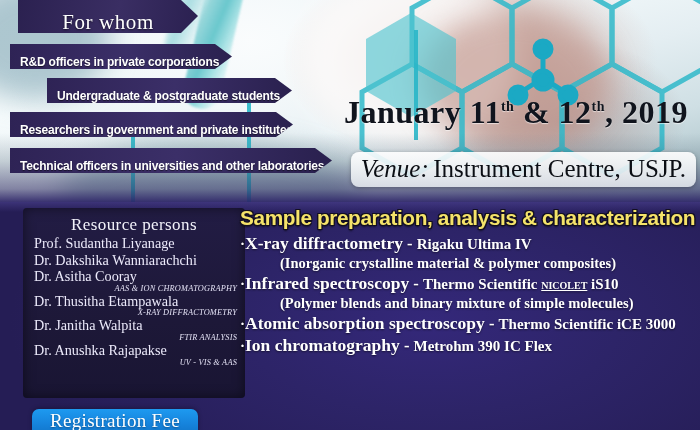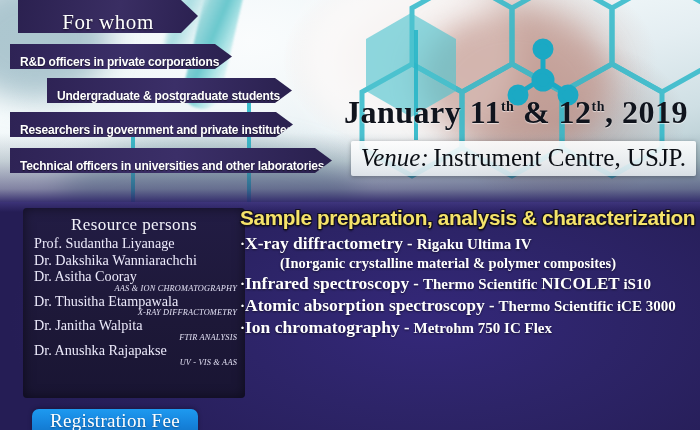--- a/index.html
+++ b/index.html
@@ -97,24 +97,24 @@
   #date-line{
     position:absolute;right:12px;top:94px;
     font-family:"Liberation Serif",serif;
     font-weight:700;font-size:32px;color:#10141d;
     letter-spacing:.5px;
     text-shadow:0 1px 1px rgba(255,255,255,.6);
     white-space:nowrap;
   }
   #date-line sup{font-size:14px;vertical-align:super;}
   #venue-box{
-    position:absolute;right:4px;top:141px;
+    position:absolute;right:4px;top:152px;
     background:linear-gradient(180deg,rgba(255,255,255,.9),rgba(242,246,248,.78));
     padding:3px 10px 4px 10px;
-    border-radius:2px;
+    border-radius:8px;
     box-shadow:0 1px 4px rgba(0,0,0,.3);
   }
   #venue-box .vtxt{
     font-family:"Liberation Serif",serif;
     font-size:25px;color:#0b0e14;white-space:nowrap;
   }
   #venue-box .vlabel{font-style:italic;}
 
   
   #panel{
@@ -187,21 +187,21 @@
   .tech{margin:0 0 1px 2px;}
   .tech .lead{
     font-family:"Liberation Serif",serif;
     font-weight:700;font-size:16.5px;color:#ffffff;
     text-shadow:0 1px 2px rgba(0,0,0,.55);
     white-space:nowrap;
   }
   .tech .lead .bullet{font-size:15px;}
   .tech .lead .name{font-size:17.5px;}
   .tech .lead .instr{font-size:15px;}
-  .tech .lead .smallcap{font-size:17px;}
+  .tech .lead .smallcap{font-size:10px;text-decoration:underline;}
   .tech .note{
     font-family:"Liberation Serif",serif;
     font-weight:700;font-size:14.5px;color:#ffffff;
     text-shadow:0 1px 2px rgba(0,0,0,.55);
     margin-left:40px;margin-top:1px;
     white-space:nowrap;
   }
 </style>
 </head>
 <body>
@@ -315,30 +315,31 @@
         <div class="lead">
           <span class="bullet">·</span><span class="name">X-ray diffractometry</span><span> - </span><span class="instr">Rigaku Ultima IV</span><span class="smallcap"></span><span class="instr"></span>
         </div>
         <div class="note">(Inorganic crystalline material &amp; polymer composites)</div>
       </div>
 
       <div class="tech">
         <div class="lead">
           <span class="bullet">·</span><span class="name">Infrared spectroscopy</span><span> - </span><span class="instr">Thermo Scientific </span><span class="smallcap">NICOLET</span><span class="instr"> iS10</span>
         </div>
+        <div class="note">(Polymer blends and binary mixture of simple molecules)</div>
       </div>
 
       <div class="tech">
         <div class="lead">
           <span class="bullet">·</span><span class="name">Atomic absorption spectroscopy</span><span> - </span><span class="instr">Thermo Scientific iCE 3000</span><span class="smallcap"></span><span class="instr"></span>
         </div>
       </div>
 
       <div class="tech">
         <div class="lead">
-          <span class="bullet">·</span><span class="name">Ion chromatography</span><span> - </span><span class="instr">Metrohm  750 IC Flex</span>
+          <span class="bullet">·</span><span class="name">Ion chromatography</span><span> - </span><span class="instr">Metrohm  390 IC Flex</span>
         </div>
       </div>
 
     </div>
   </div>
 
 </div>
 
 </body></html>

